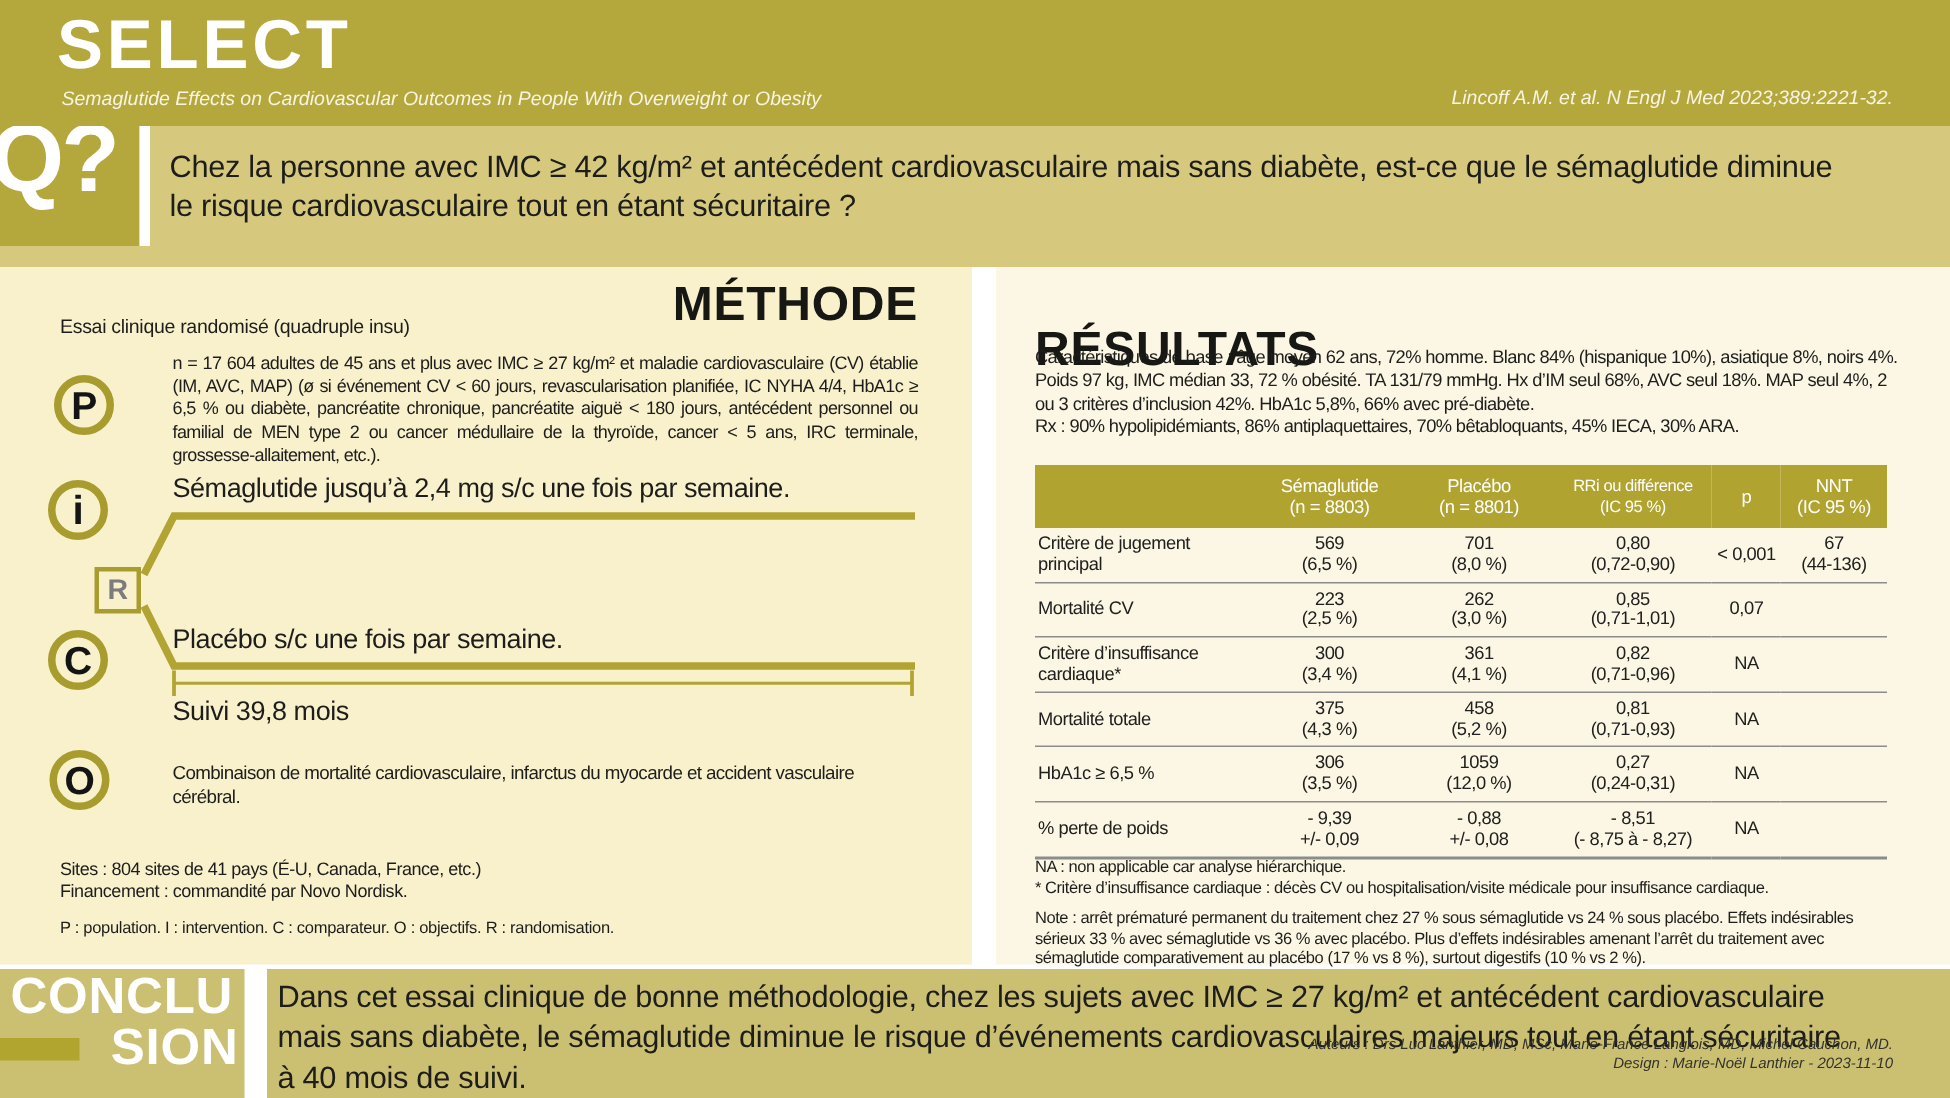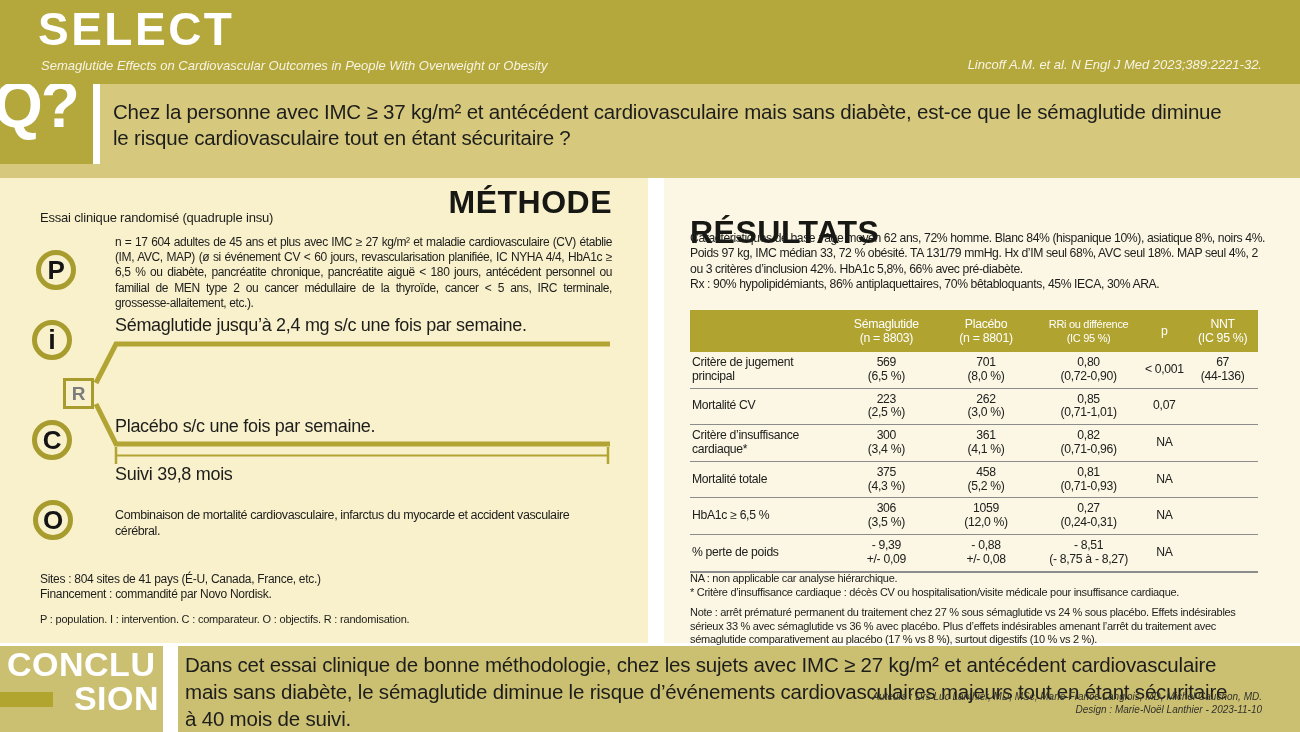--- a/index.html
+++ b/index.html
@@ -82,21 +82,21 @@
     <div class="title">SELECT</div>
     <div class="subtitle">Semaglutide Effects on Cardiovascular Outcomes in People With Overweight or Obesity</div>
     <div class="citation">Lincoff A.M. et al. N Engl J Med 2023;389:2221-32.</div>
   </div>
 
   <div class="question-band">
     <div class="q-block">
       <span class="q-mark">Q?</span>
     </div>
     <div class="q-gap"></div>
-    <div class="q-text">Chez la personne avec IMC ≥ 37 kg/m² et antécédent cardiovasculaire mais sans diabète, est-ce que le sémaglutide diminue le risque cardiovasculaire tout en étant sécuritaire ?</div>
+    <div class="q-text">Chez la personne avec IMC ≥ 42 kg/m² et antécédent cardiovasculaire mais sans diabète, est-ce que le sémaglutide diminue le risque cardiovasculaire tout en étant sécuritaire ?</div>
   </div>
 
   <div class="method-col">
     <div class="section-title method-title">MÉTHODE</div>
     <div class="design-line">Essai clinique randomisé (quadruple insu)</div>
 
     <svg class="branch-svg" viewBox="0 0 648 465" xmlns="http://www.w3.org/2000/svg">
       <polyline points="96,205 116,166 610,166" fill="none" stroke="#b1a433" stroke-width="5"></polyline>
       <polyline points="96,226 116,266 610,266" fill="none" stroke="#b1a433" stroke-width="5"></polyline>
       <line x1="116" y1="277.5" x2="608" y2="277.5" stroke="#b1a433" stroke-width="2"></line>

